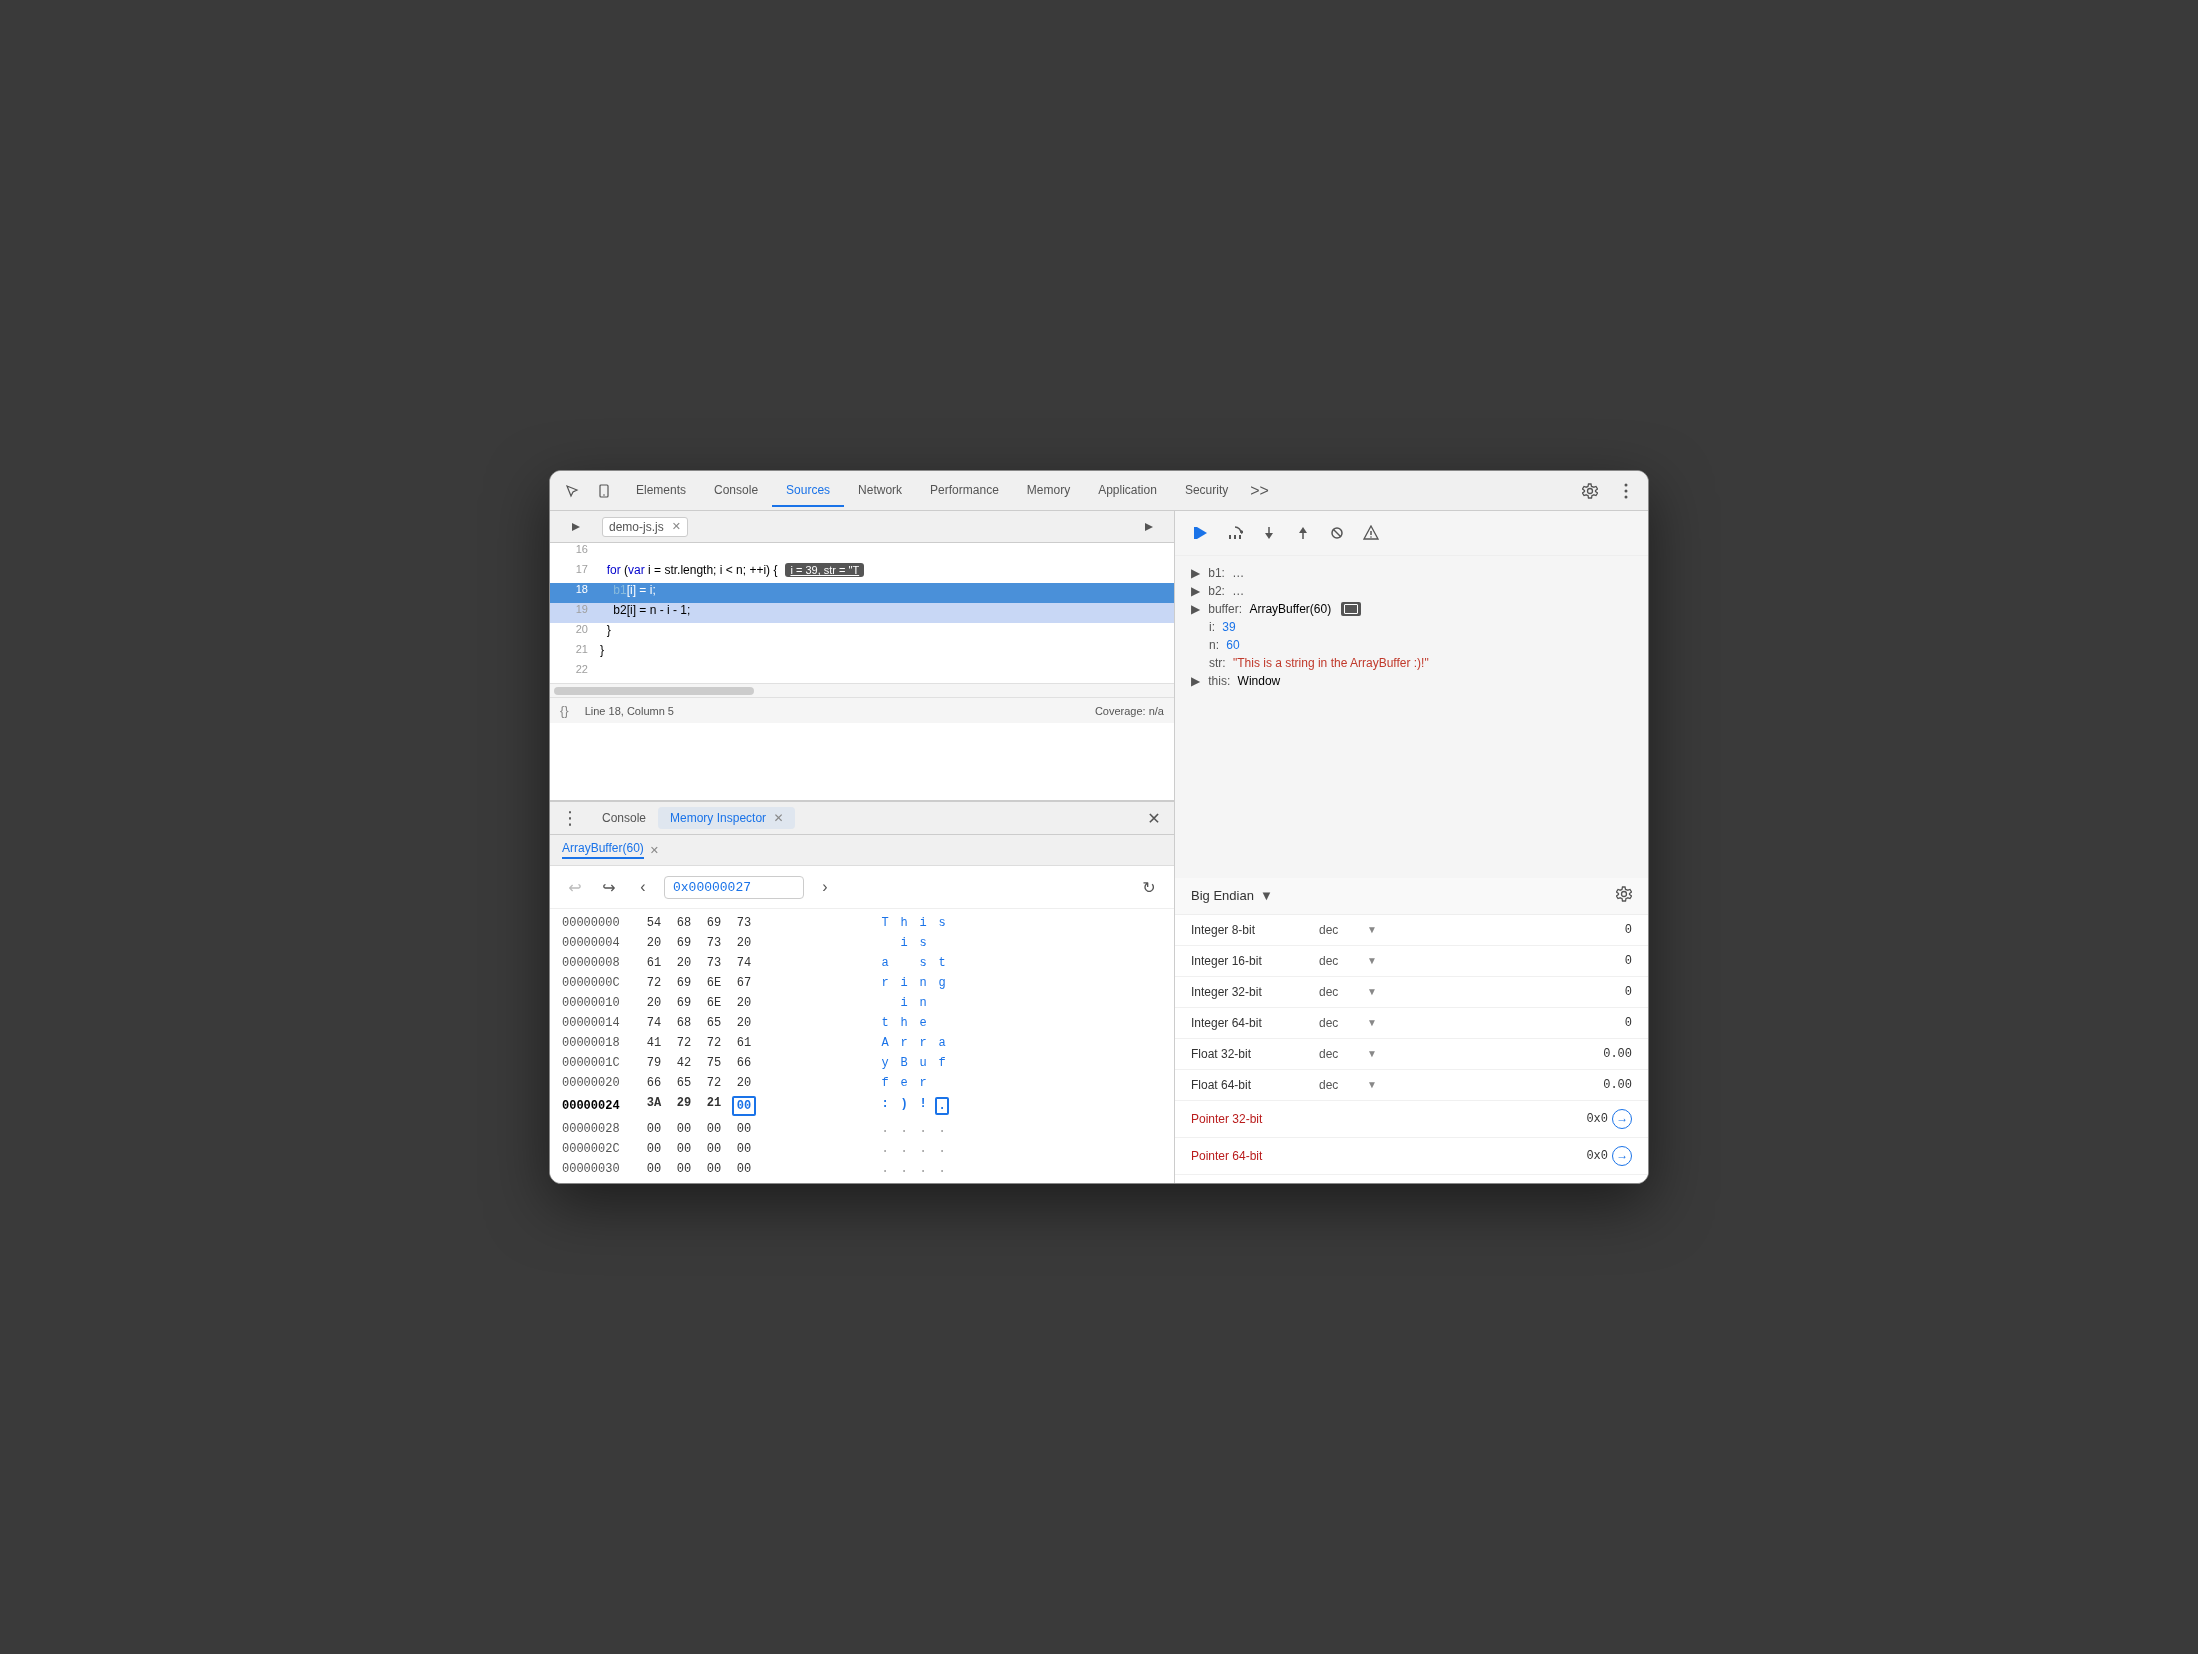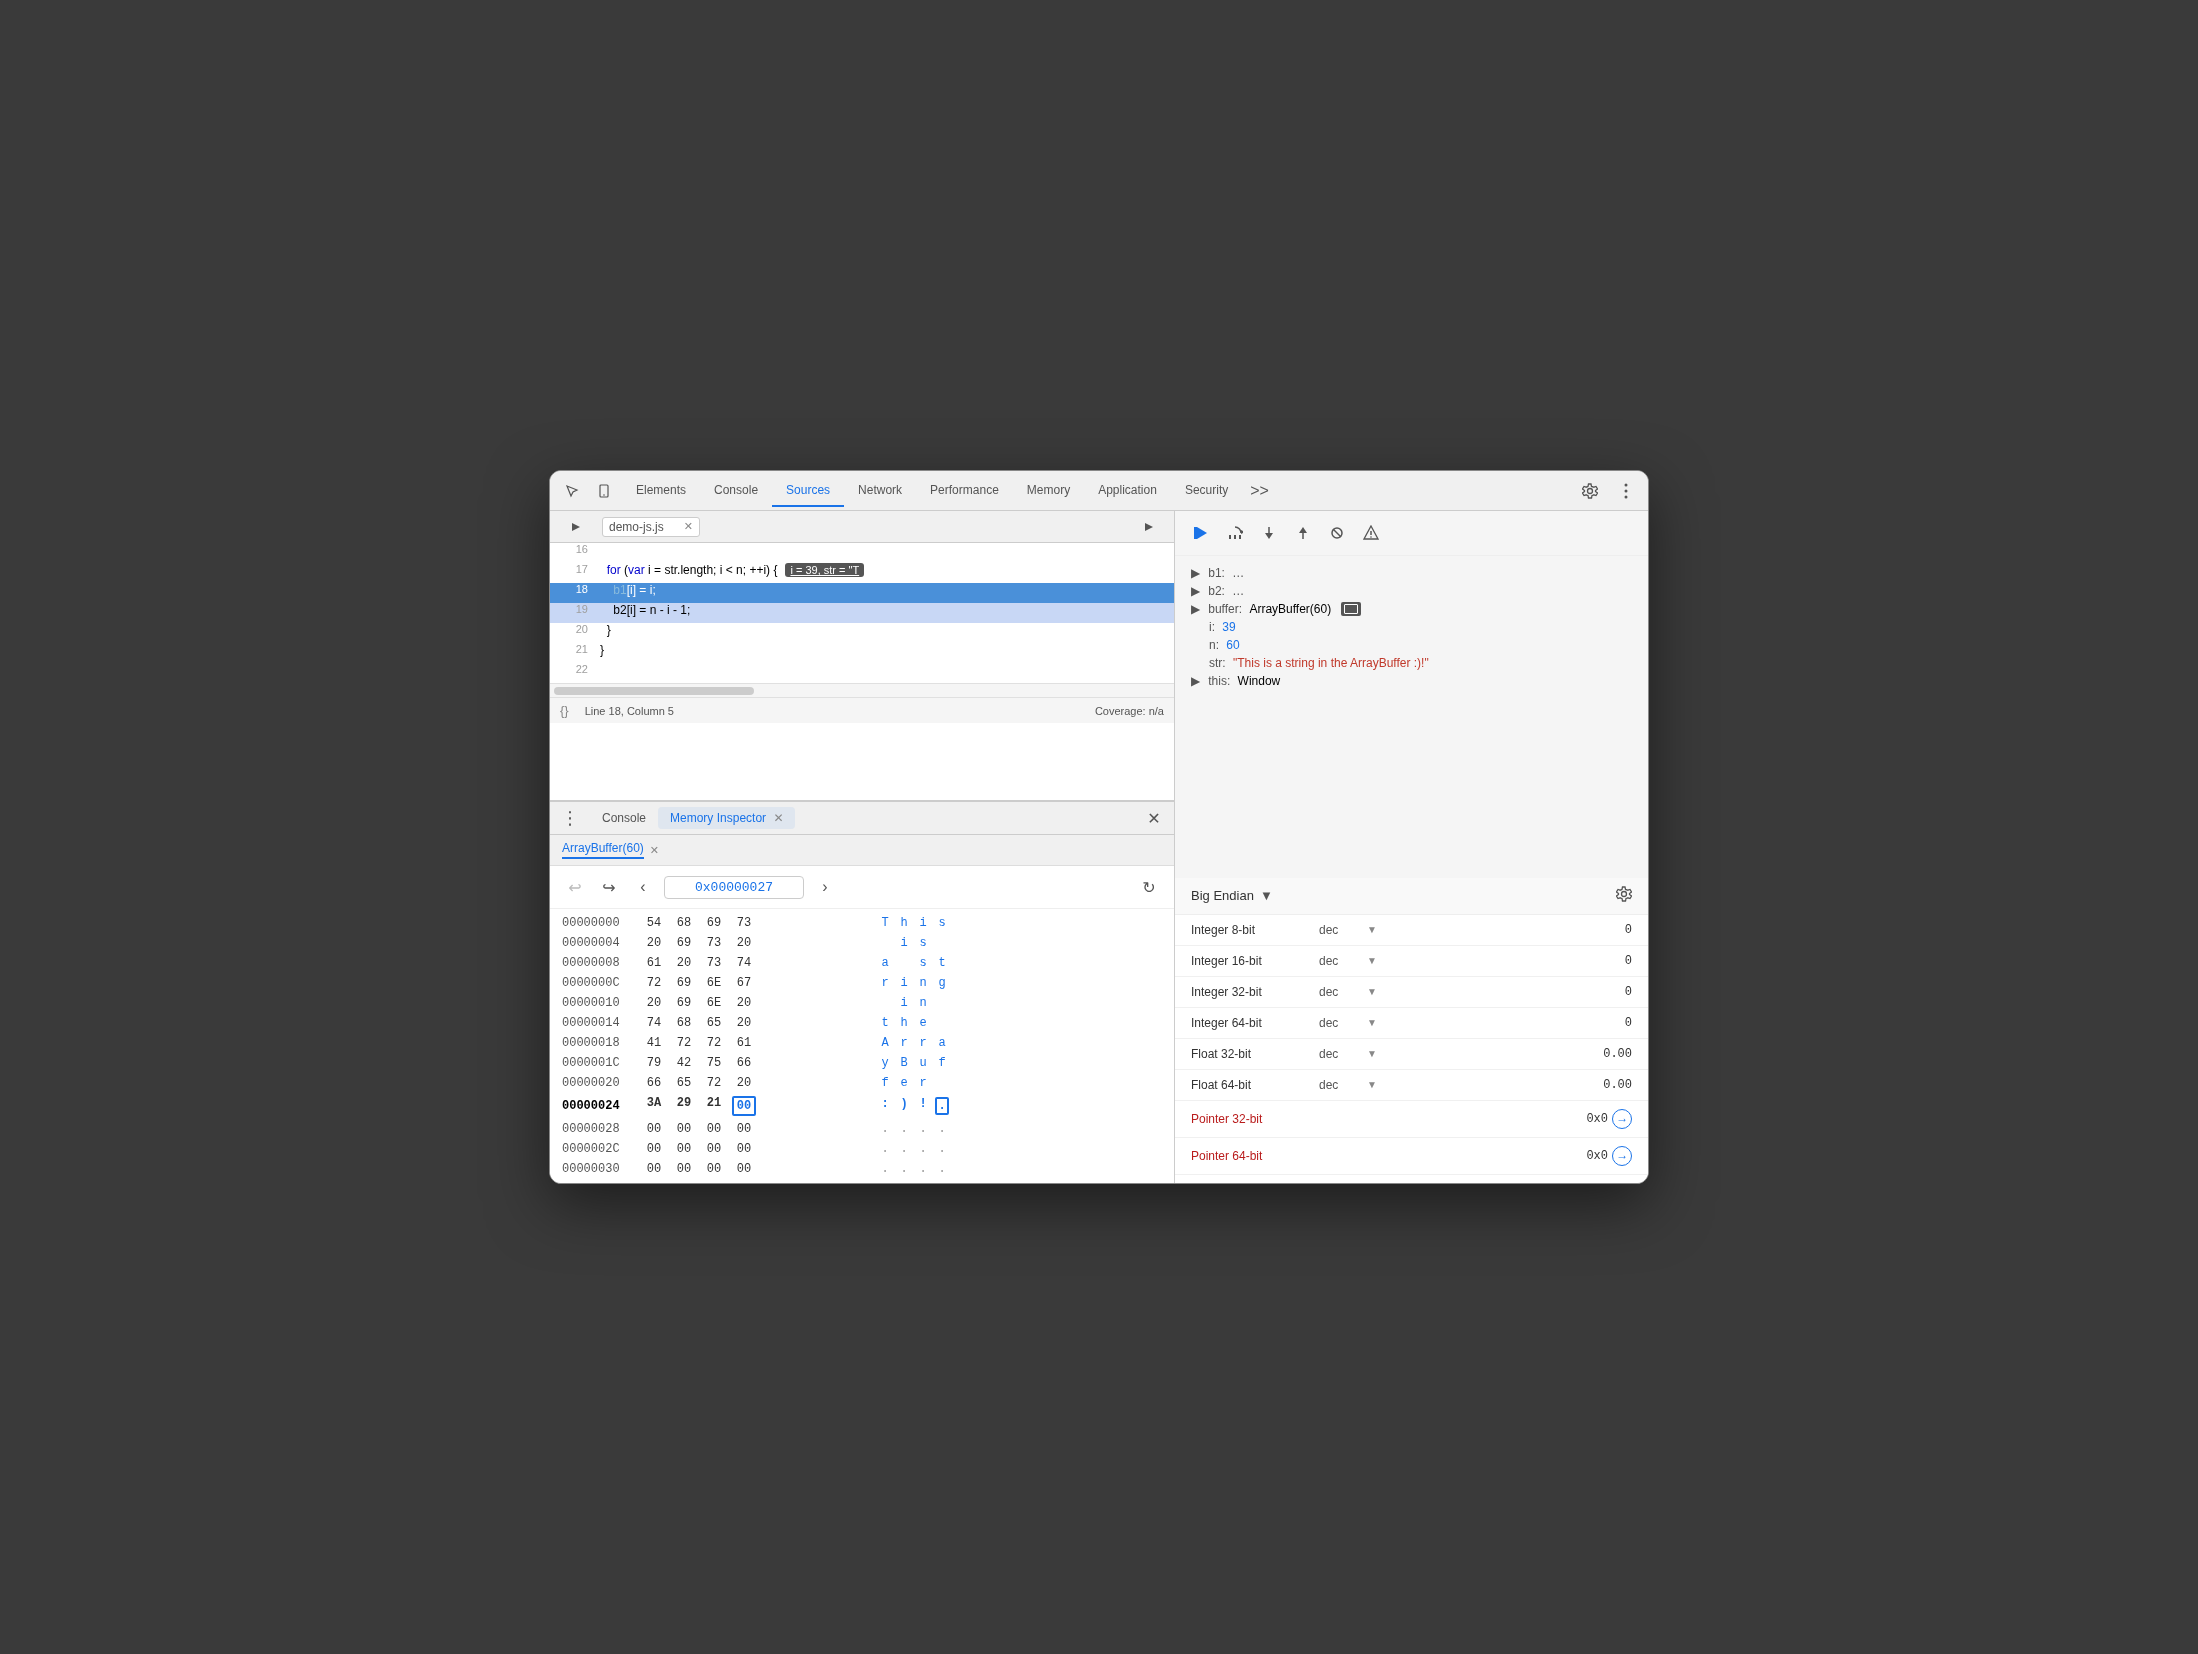--- a/index.html
+++ b/index.html
@@ -256,21 +256,20 @@
       border-radius: 3px;
     }
     .nav-btn.disabled { opacity: 0.4; cursor: default; }
     .addr-input {
       border: 1px solid #ccc;
       border-radius: 4px;
       padding: 3px 8px;
       font-family: 'Courier New', monospace;
       font-size: 13px;
       width: 140px;
-      text-align: center;
       color: #1a73e8;
       background: #fff;
     }
     .refresh-btn {
       margin-left: auto;
       width: 26px;
       height: 26px;
       display: flex;
       align-items: center;
       justify-content: center;
@@ -467,21 +466,21 @@
       align-items: center;
       padding: 4px 12px;
       background: #f0f0f0;
       border-bottom: 1px solid #ccc;
       gap: 8px;
       height: 32px;
     }
     .file-tab-item {
       display: flex;
       align-items: center;
-      gap: 20px;
+      gap: 8px;
       font-size: 12px;
       color: #555;
       padding: 2px 6px;
       background: #fff;
       border: 1px solid #ccc;
       border-radius: 3px;
       cursor: pointer;
     }
     .file-tab-item .close { color: #888; font-size: 11px; }
     .file-tab-right {

